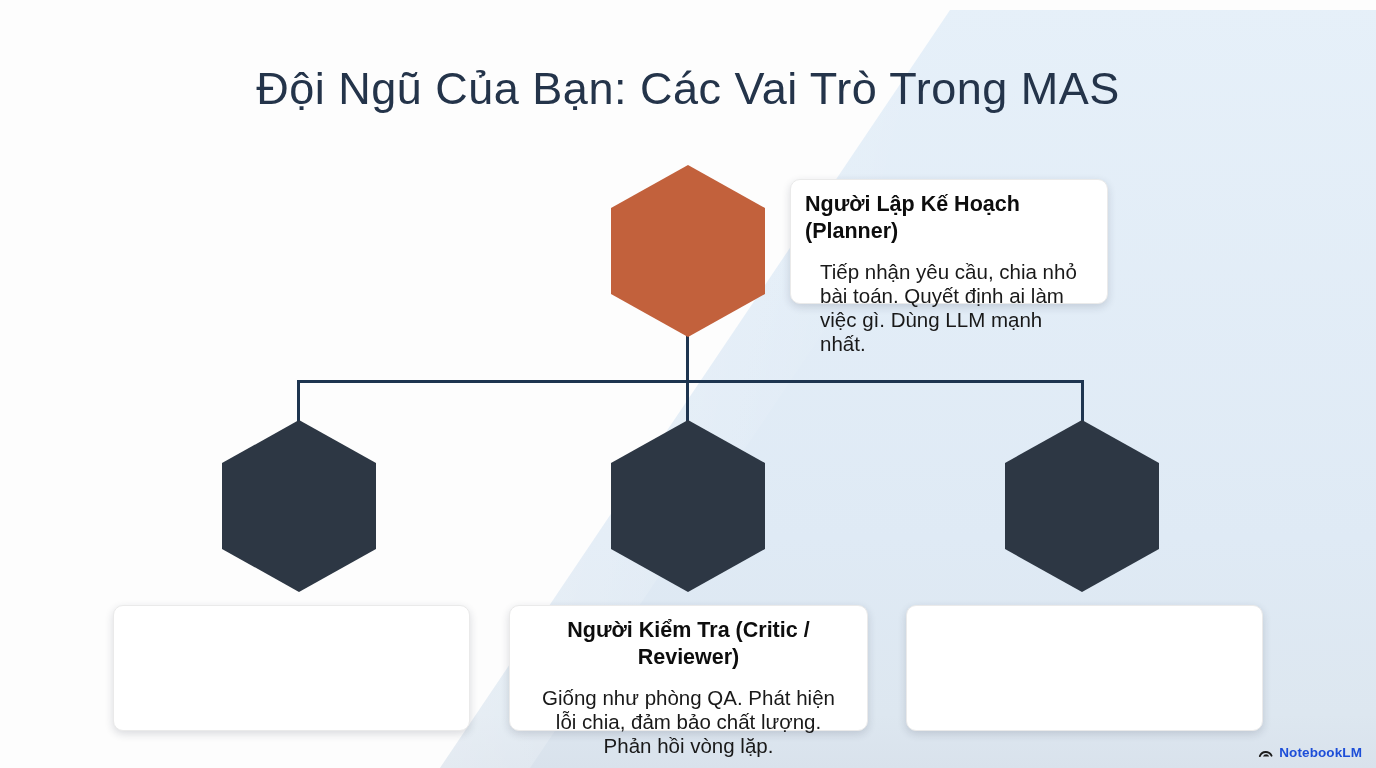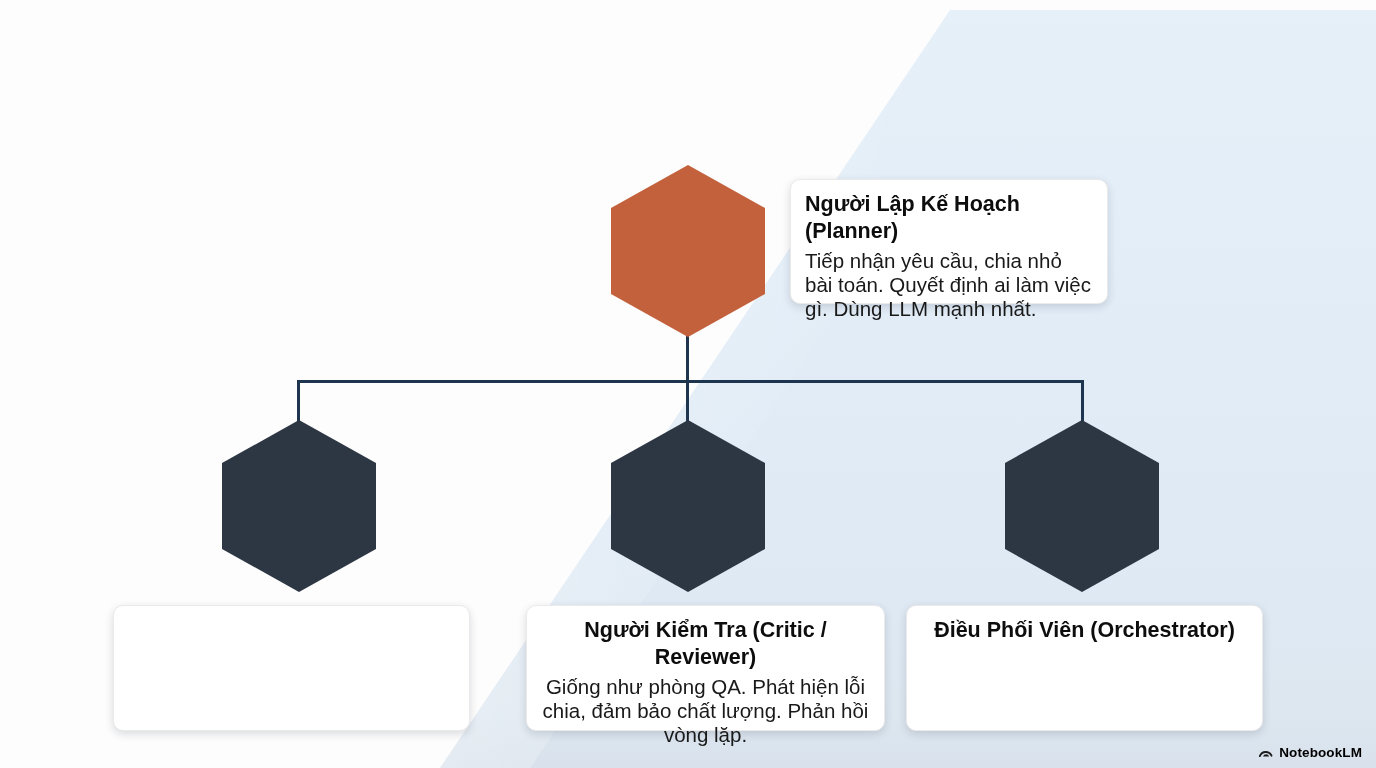--- a/index.html
+++ b/index.html
@@ -48,45 +48,46 @@
     box-shadow:0 3px 8px rgba(30,40,60,0.16);
     box-sizing:border-box;
     padding:11px 14px;
   }
   .card h3{
     margin:0 0 4px 0;
     font-size:21.5px;font-weight:700;color:#0d0d0d;
     line-height:1.25;
   }
   .card p{
-    margin:0;
+    margin:15px;
     font-size:20.5px;color:#191919;
     line-height:1.17;
   }
   .card-planner{left:790px;top:179px;width:318px;height:125px;text-align:left;}
   .card-bottom{top:605px;height:126px;text-align:center;}
   .card-executor{left:113px;width:357px;}
-  .card-critic{left:526px;width:359px;}
+  .card-critic{left:509px;width:359px;}
   .card-orchestrator{left:906px;width:357px;}
   .brand{
     position:absolute;right:14px;bottom:7px;
     display:flex;align-items:center;gap:5px;
-    color:#000000;
+    color:#1d4ed8;
   }
   .brand-text{font-size:13.5px;font-weight:600;letter-spacing:0.1px;}
   .brand svg{display:block;}
 </style>
 </head>
 <body>
 
 <div class="stage">
 
   <div class="bg-diagonal"></div>
   <div class="bg-diagonal-soft"></div>
 
+  <h1 class="slide-title">Đội Ngũ Của Bạn: Các Vai Trò Trong MAS</h1>
 
   <div class="line line-v-center"></div>
   <div class="line line-h"></div>
   <div class="line line-v-left"></div>
   <div class="line line-v-right"></div>
 
   <div class="hex hex-planner"></div>
   <div class="hex hex-dark hex-executor"></div>
   <div class="hex hex-dark hex-critic"></div>
   <div class="hex hex-dark hex-orchestrator"></div>
@@ -98,21 +99,20 @@
 
   <div class="card card-bottom card-executor">
   </div>
 
   <div class="card card-bottom card-critic">
     <h3>Người Kiểm Tra (Critic / Reviewer)</h3>
     <p>Giống như phòng QA. Phát hiện lỗi chia, đảm bảo chất lượng. Phản hồi vòng lặp.</p>
   </div>
 
   <div class="card card-bottom card-orchestrator">
-    <h3>Điều Phối Viên (Orchestrator)</h3>
   </div>
 
   <div class="brand">
     <span>
       <svg viewBox="0 0 24 24" width="17" height="17" aria-hidden="true">
         <path d="M4 17 A 9 9 0 0 1 20.5 16.5" fill="none" stroke="#1c1c1c" stroke-width="2.6" stroke-linecap="round"></path>
         <path d="M8.5 17.5 A 4.6 4.6 0 0 1 17.2 17.5 Z" fill="#1c1c1c"></path>
       </svg>
     </span>
     <span class="brand-text">NotebookLM</span>

